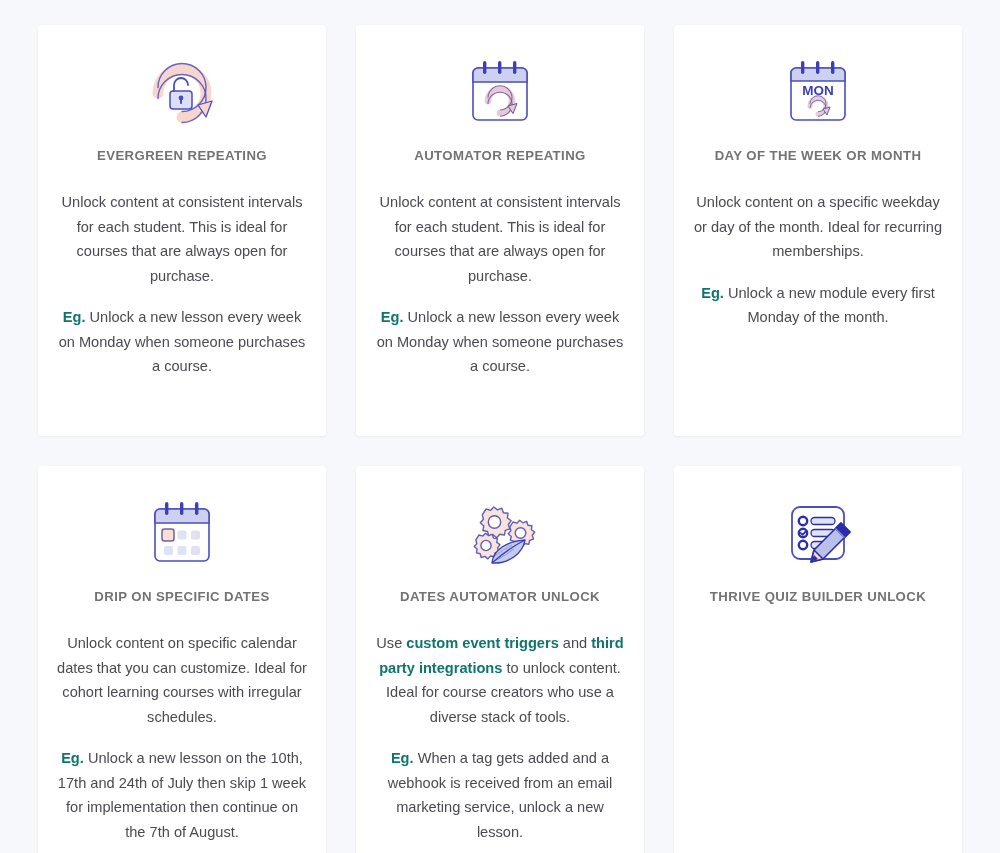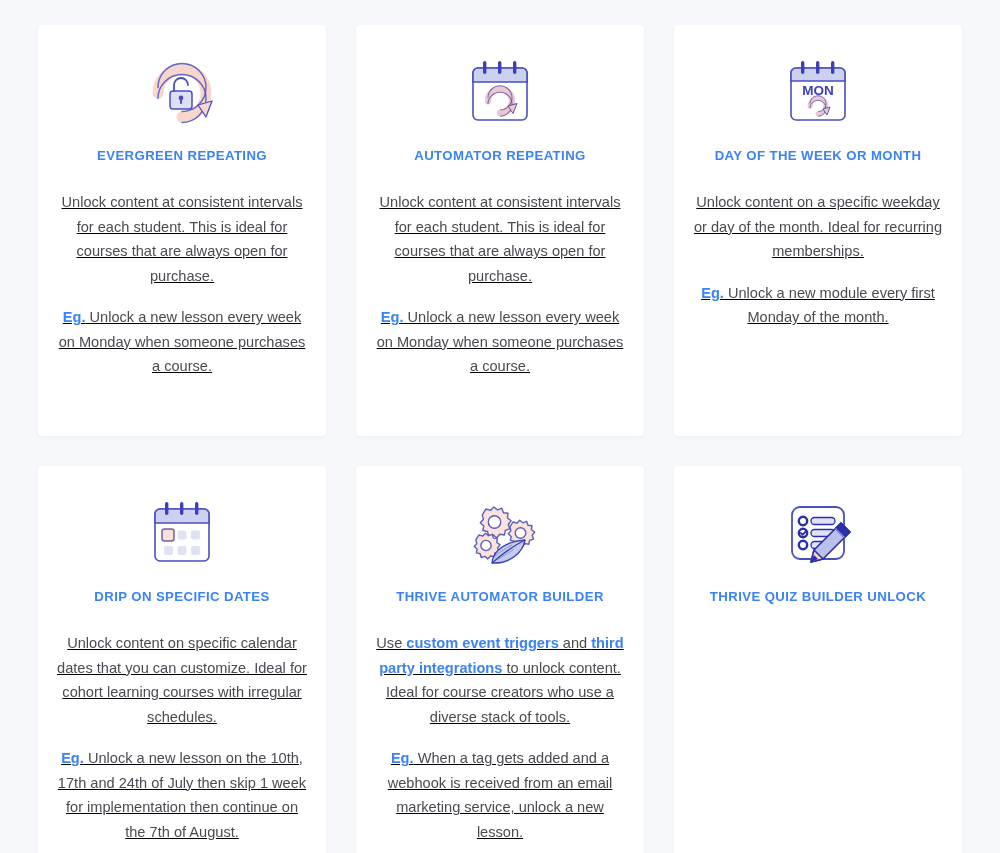--- a/index.html
+++ b/index.html
@@ -38,42 +38,41 @@
     display: flex;
     align-items: center;
     justify-content: center;
     margin-bottom: 12px;
   }
 
   .card-title {
     font-size: 13.2px;
     font-weight: bold;
     letter-spacing: 0.4px;
-    color: #3b82f6;
+    color: #737373;
     text-align: center;
     line-height: 1.3;
     margin-bottom: 26px;
   }
 
   .card-body {
     width: 100%;
-    text-decoration: underline;
   }
 
   .card-body p {
     font-size: 14.6px;
     line-height: 1.68;
     color: #4a4a52;
     text-align: center;
     font-weight: 300;
   }
 
   .card-body p + p { margin-top: 17px; }
 
-  .card-body b { font-weight: 700; color: #3b82f6; }
+  .card-body b { font-weight: 700; color: #0f766e; }
 
   svg { display: block; }
 </style>
 </head>
 <body>
 
 <div class="grid">
 
   <div class="card">
     <div class="icon-wrap">
@@ -175,21 +174,21 @@
         <g fill="#fbe3dd" stroke="#5b5fb8" stroke-width="1.4" stroke-linejoin="round">
           <path d="M20 40 l3.8 1.1 2.7 -2.8 3.1 2.4 3.6 -1.4 1.3 3.8 3.8 0.5 -0.5 3.9 3.2 2.2 -2.4 3.2 1.2 3.7 -3.8 1.2 -0.7 3.8 -3.8 -0.6 -2.6 2.9 -3 -2.5 -3.7 1.1 -1 -3.8 -3.8 -0.8 0.7 -3.8 -2.9 -2.6 2.6 -2.9 -1 -3.8 z"></path>
           <circle cx="27" cy="50.5" r="5.1" fill="#ffffff"></circle>
         </g>
         <path d="M33 68 C34 55 48 46 66 45 C64 58 50 69 33 68 z" fill="#c4cbec" stroke="#3b40b8" stroke-width="1.5" stroke-linejoin="round"></path>
         <path d="M33 68 C42 60 54 51 66 45" fill="none" stroke="#3b40b8" stroke-width="1.3"></path>
         <path d="M38 65 C43 62 49 58 55 54" fill="none" stroke="#8b92d8" stroke-width="0.9"></path>
         <path d="M36 61 C41 57 47 53 53 50" fill="none" stroke="#8b92d8" stroke-width="0.9"></path>
       </svg>
     </div>
-    <div class="card-title">THRIVE AUTOMATOR BUILDER</div>
+    <div class="card-title">DATES AUTOMATOR UNLOCK</div>
     <div class="card-body">
       <p><span>Use </span><b>custom event triggers</b><span> and </span><b>third party integrations</b><span> to unlock content. Ideal for course creators who use a diverse stack of tools.</span></p>
       <p><b>Eg.</b><span> When a tag gets added and a webhook is received from an email marketing service, unlock a new lesson.</span></p>
     </div>
   </div>
 
   <div class="card">
     <div class="icon-wrap">
       <svg width="80" height="78" viewBox="0 0 80 78">
         <rect x="14" y="12" width="52" height="52" rx="8" fill="#ffffff" stroke="#4a4fc0" stroke-width="1.8"></rect>

